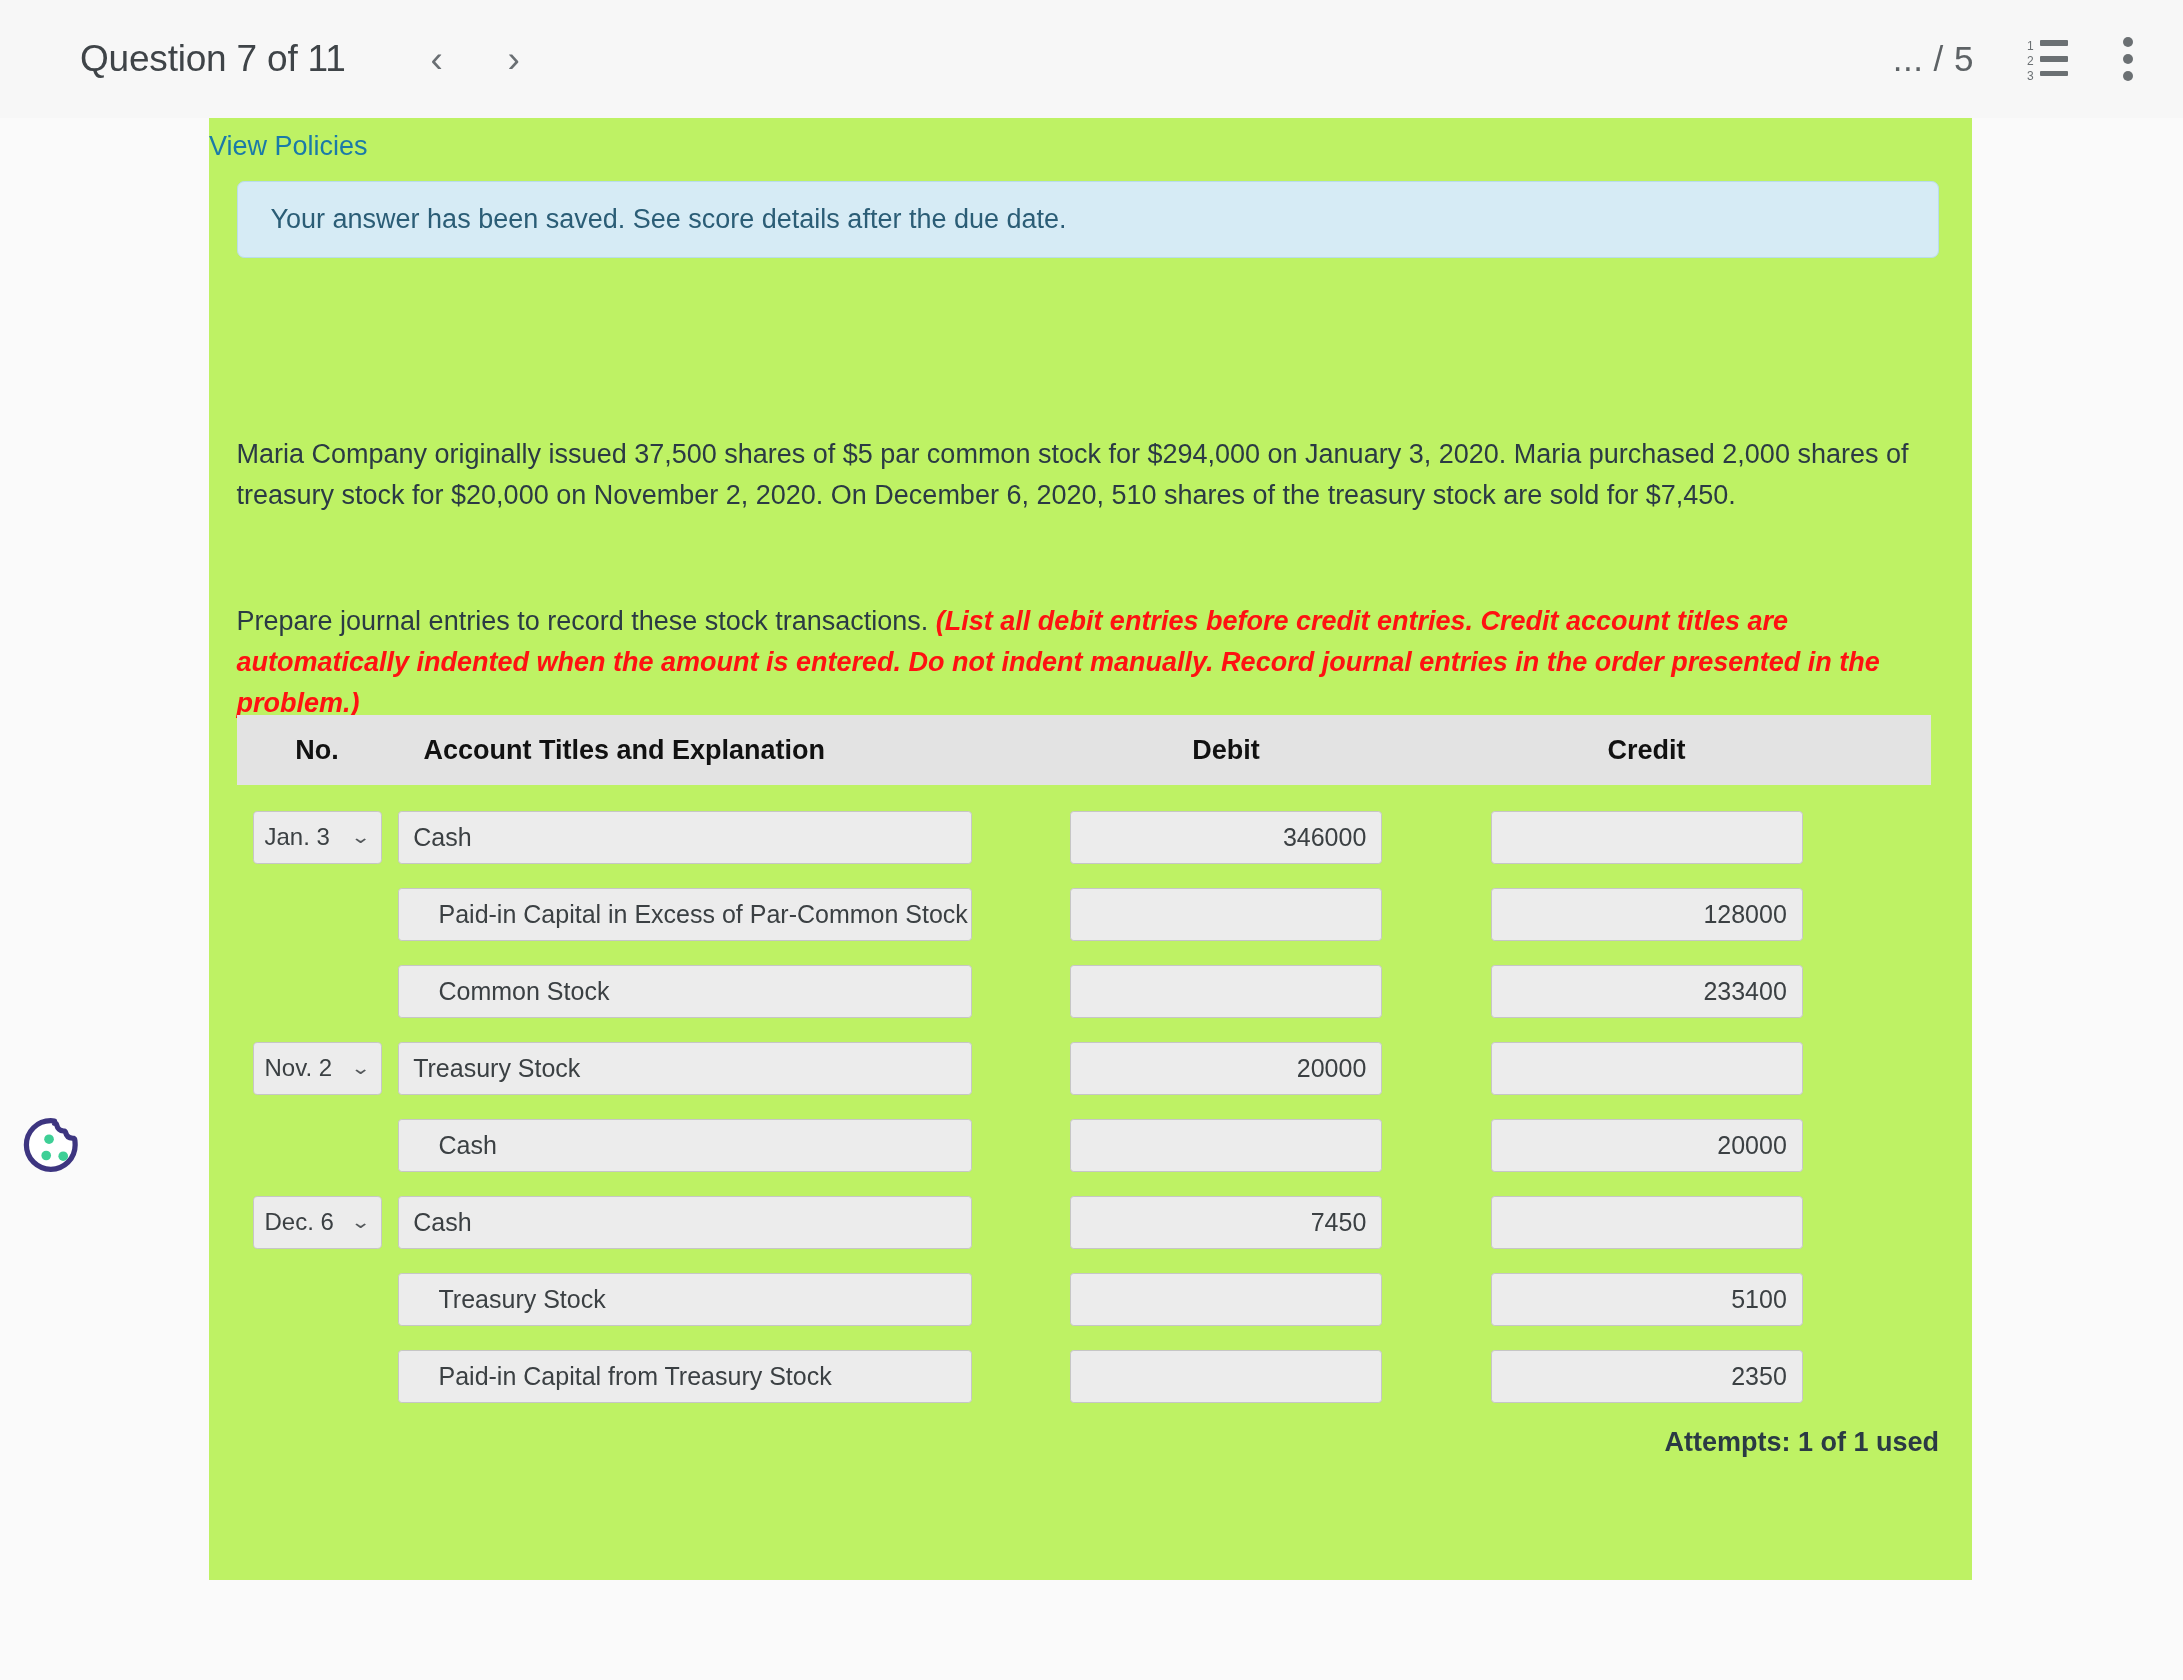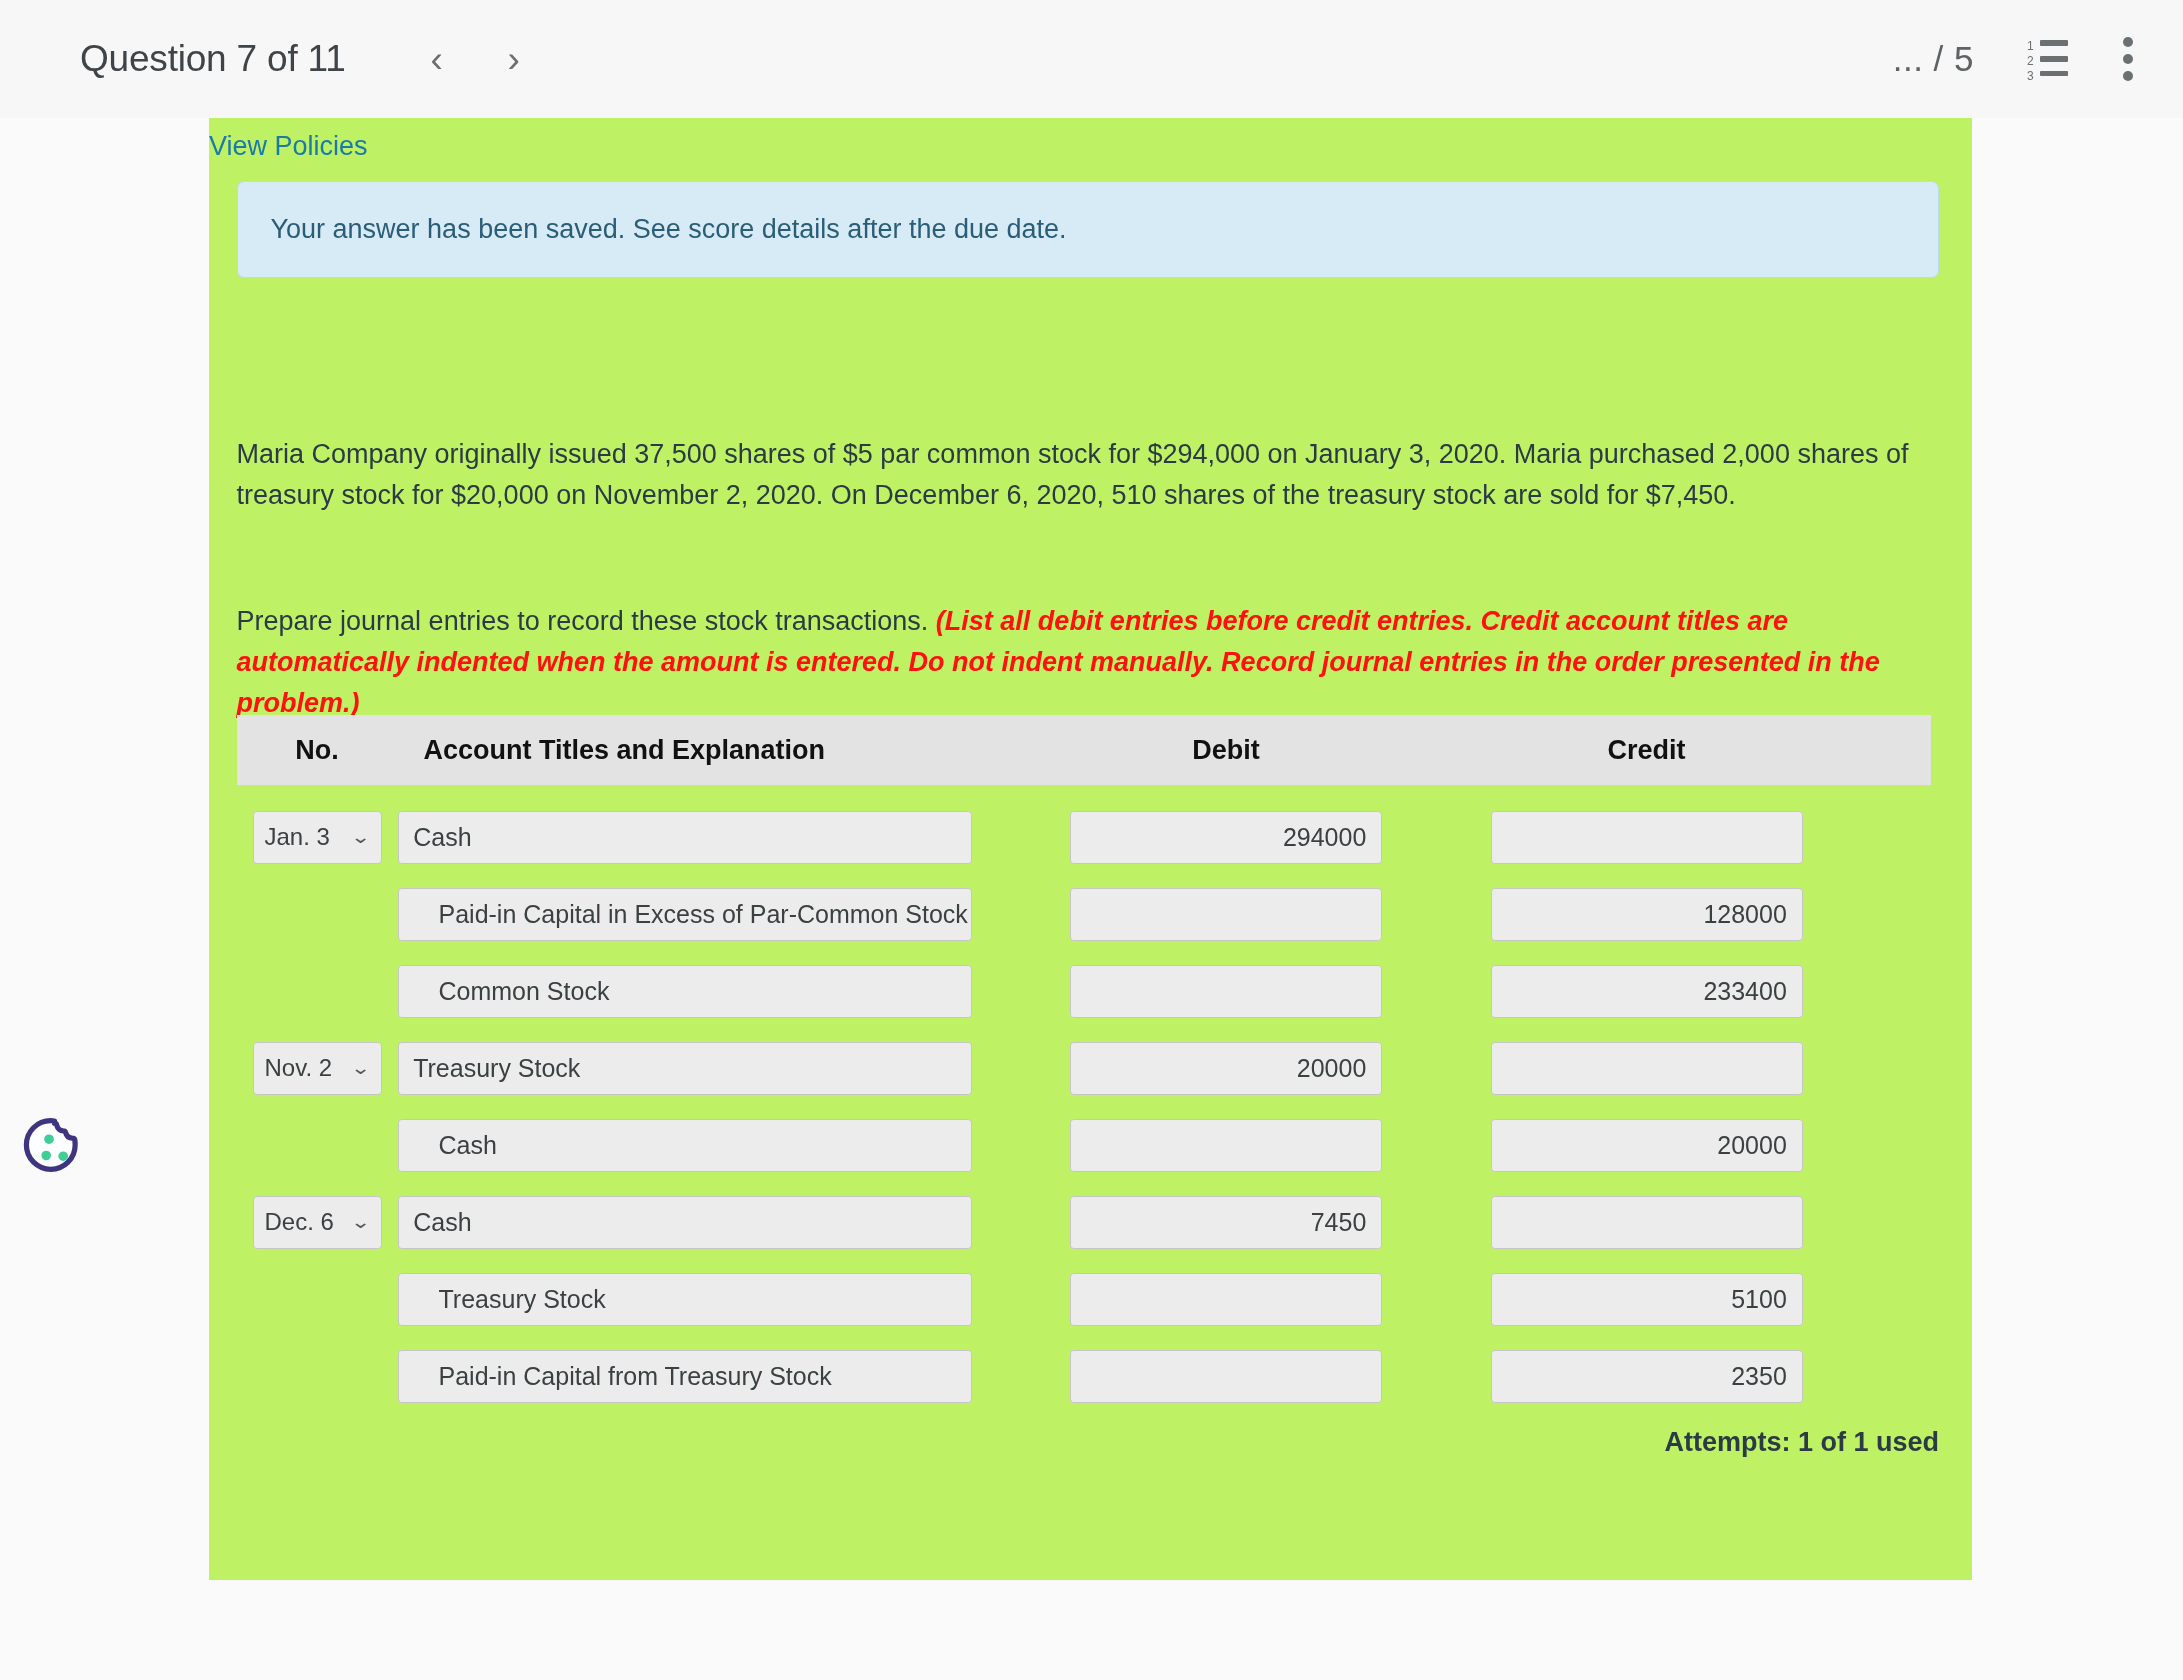--- a/index.html
+++ b/index.html
@@ -124,21 +124,21 @@
     font-size: 27px;
     color: #1a7aa8;
     cursor: pointer;
   }
 
   .alert {
     position: absolute;
     left: 27.5px;
     top: 63px;
     width: 1702px;
-    height: 97px;
+    height: 77px;
     background: #d6ebf5;
     border: 0.9px solid #b9dcec;
     border-radius: 7.3px;
     display: flex;
     align-items: center;
   }
   .alert-text {
     margin-left: 33px;
     font-size: 27px;
     color: #2b5d76;
@@ -318,21 +318,21 @@
             <div class="cell-no">
               <div class="date-select">
                 <span>Jan. 3</span>
                 <span class="chev">⌄</span>
               </div>
             </div>
             <div class="cell-acct">
               <div class="acct-input">Cash</div>
             </div>
             <div class="cell-amt debit">
-              <div class="amt-input">294000</div>
+              <div class="amt-input">346000</div>
             </div>
             <div class="cell-amt credit">
               <div class="amt-input"></div>
             </div>
           </div>
           <div class="jrow">
             <div class="cell-no"></div>
             <div class="cell-acct">
               <div class="acct-input indent">Paid-in Capital in Excess of Par-Common Stock</div>
             </div>

